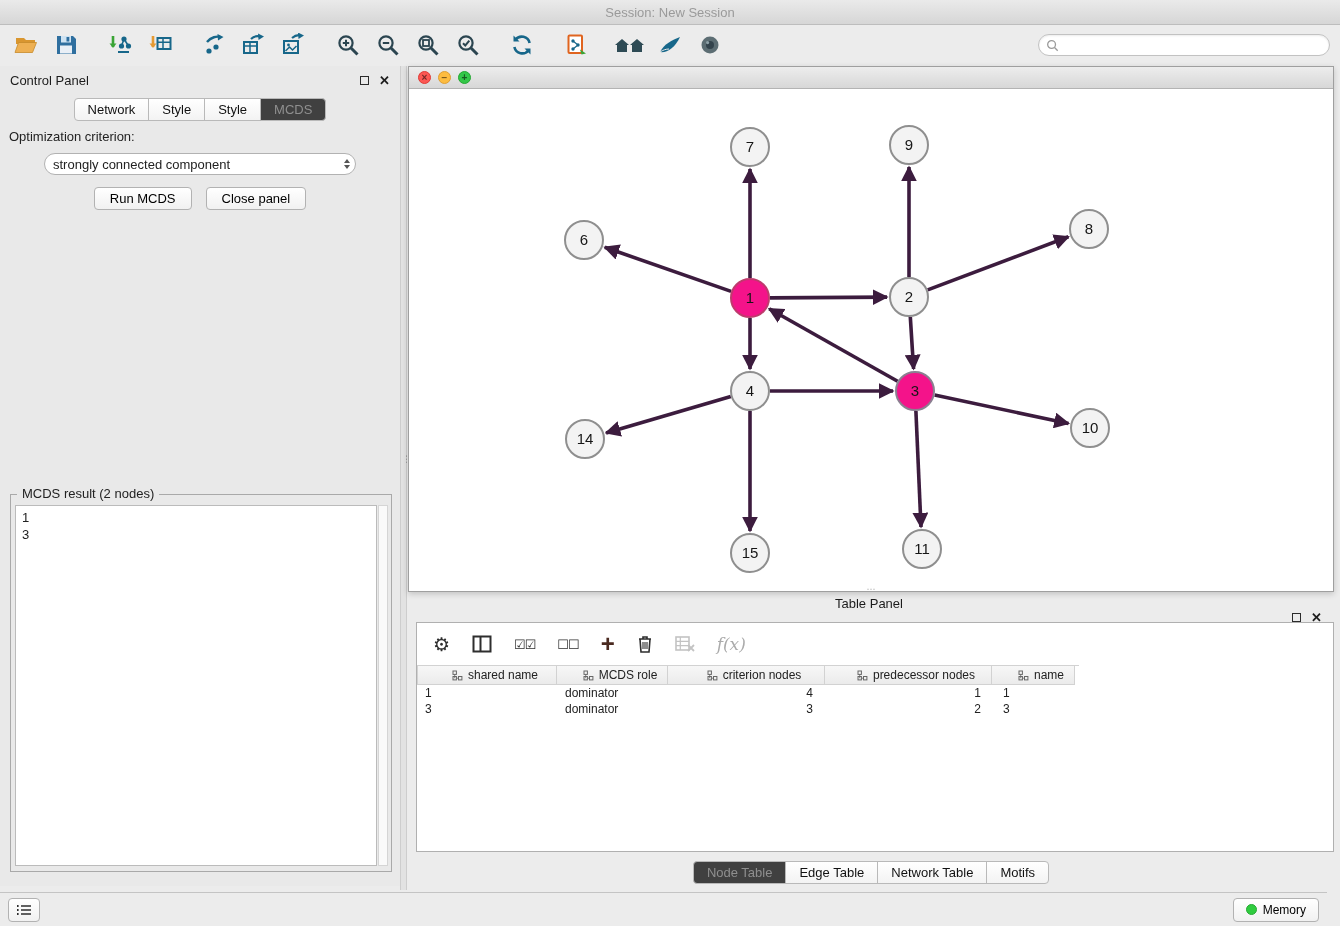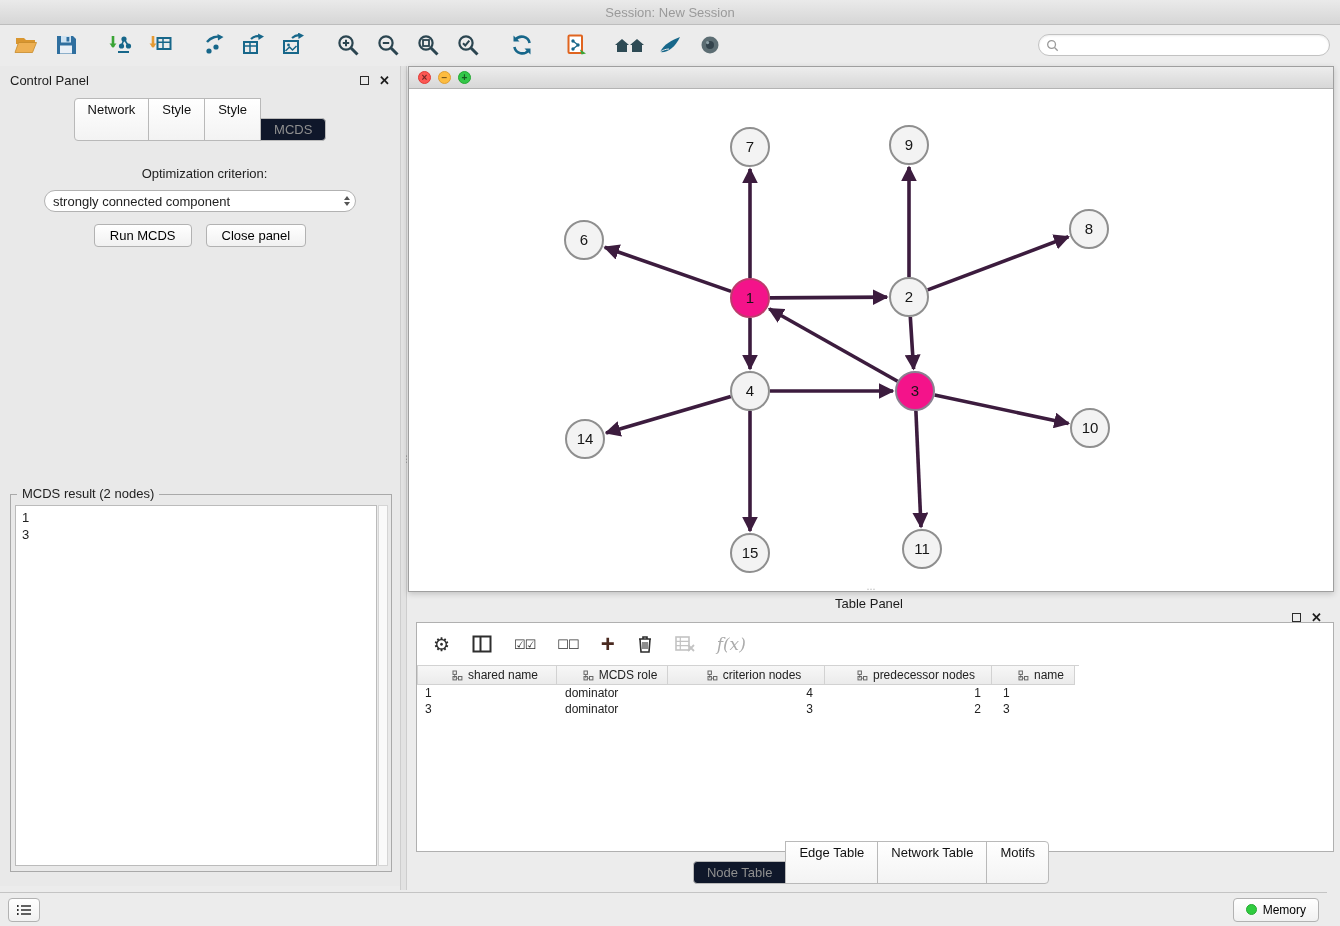--- a/index.html
+++ b/index.html
@@ -31,22 +31,22 @@
   .close-x { font-size:13px; font-weight:bold; color:#1c1c1c; line-height:1; }
 
   
   .control-panel { position:absolute; top:66px; left:0; width:400px; bottom:40px; background:#e9e9e9; }
   .control-panel .panel-header { padding:4px 10px 0 10px; }
   .seg-row { display:flex; justify-content:center; margin-top:8px; }
   .seg-tab { background:linear-gradient(#ffffff,#f3f3f3); border:1px solid #b9b9b9; padding:3px 13px;
     font-size:13px; margin-left:-1px; color:#111; cursor:default; }
   .seg-tab:first-child { border-radius:4px 0 0 4px; margin-left:0; }
   .seg-tab:last-child { border-radius:0 4px 4px 0; }
-  .seg-tab.active { background:#0f172a; color:#8f8f8f;margin-top:20px; }
-  .opt-label { text-align:center; font-size:13px; margin-top:25px;padding-left:9px; }
+  .seg-tab.active { background:#404040; color:#8f8f8f; }
+  .opt-label { text-align:left; font-size:13px; margin-top:8px;padding-left:9px; }
   .dropdown { margin:9px auto 0 auto; width:312px; height:22px; background:#fff;
     border:1px solid #b2b2b2; border-radius:11px; display:flex; align-items:center;
     padding:0 3px 0 8px; font-size:13px; cursor:default; }
   .stepper { margin-left:auto; display:flex; flex-direction:column; align-items:center; padding-right:2px; }
   .stepper .up { width:0; height:0; border:3.5px solid transparent; border-bottom:4.5px solid #555; margin-bottom:2px; }
   .stepper .dn { width:0; height:0; border:3.5px solid transparent; border-top:4.5px solid #555; }
   .btn-row { display:flex; justify-content:center; gap:14px; margin-top:12px; }
   .mac-btn { background:linear-gradient(#ffffff,#f1f1f1); border:1px solid #b2b2b2; border-radius:4px;
     font-size:13px; padding:3px 15px; font-family:"Liberation Sans", sans-serif; cursor:default; }
   .result-group { position:absolute; left:10px; right:8px; top:428px; bottom:14px;

